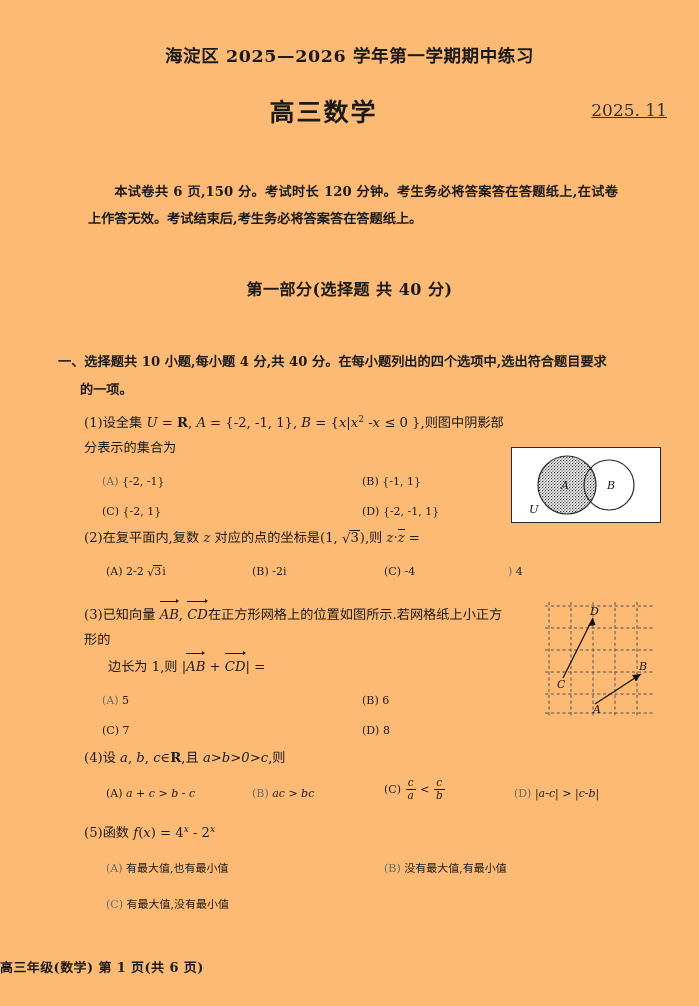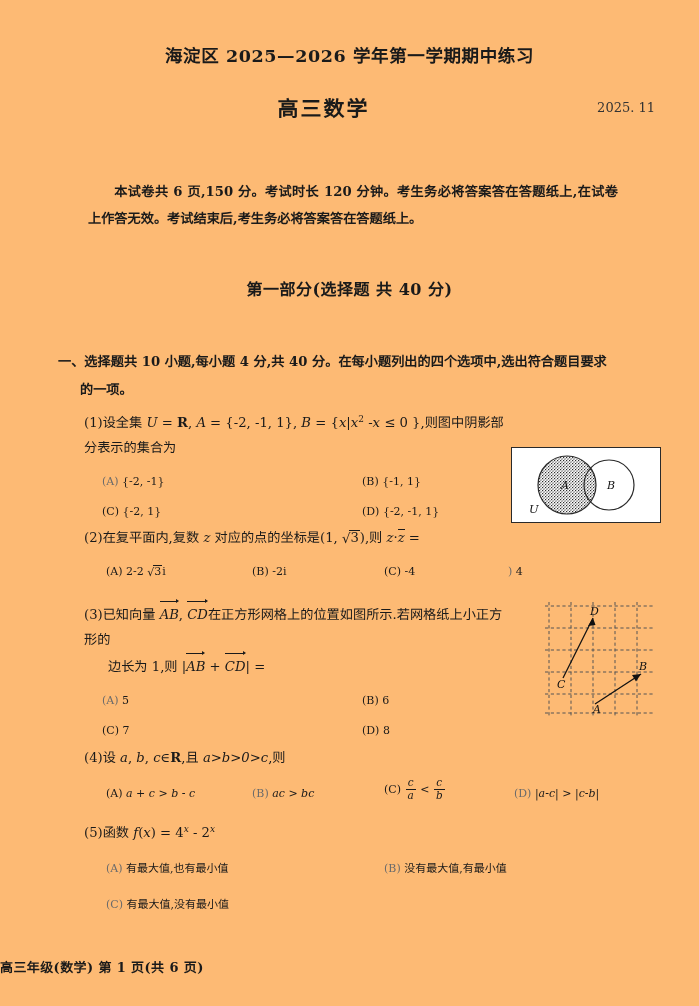--- a/index.html
+++ b/index.html
@@ -34,31 +34,32 @@
     font-weight: 700;
     letter-spacing: 0.6px;
     font-family: "DejaVu Serif", "Liberation Serif", serif;
   }
   .doc-subtitle {
     position: absolute;
     top: 92px;
     left: 0;
     width: 647px;
     text-align: center;
-    font-size: 21px;
+    font-size: 25px;
     font-weight: 700;
     letter-spacing: 2px;
   }
   .doc-date {
     position: absolute;
     top: 100px;
-    right: 44px;
-    font-size: 13px;
+    right: 32px;
+    font-size: 17px;
     font-family: "DejaVu Serif", "Liberation Serif", serif;
     color: #333;
+    text-decoration: underline;
   }
 
   
   .instructions {
     position: absolute;
     top: 178px;
     left: 88px;
     width: 530px;
     font-size: 13.2px;
     line-height: 2.05;

